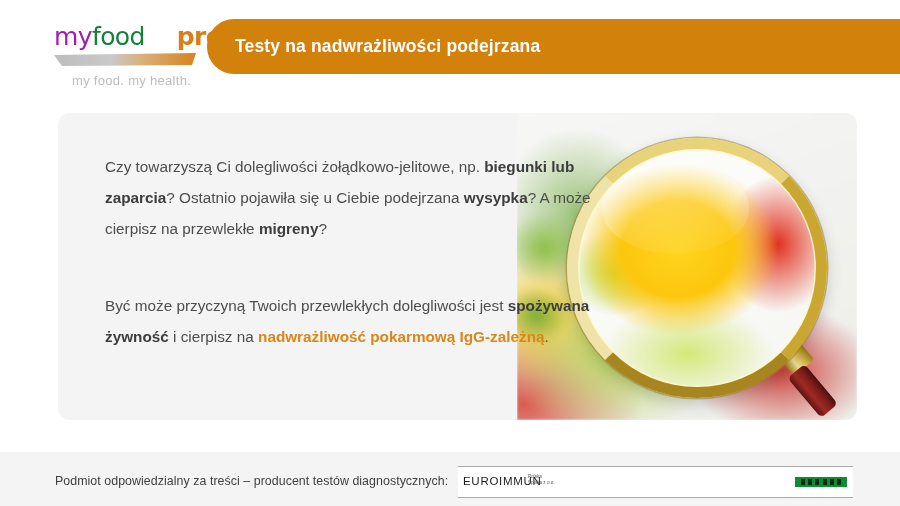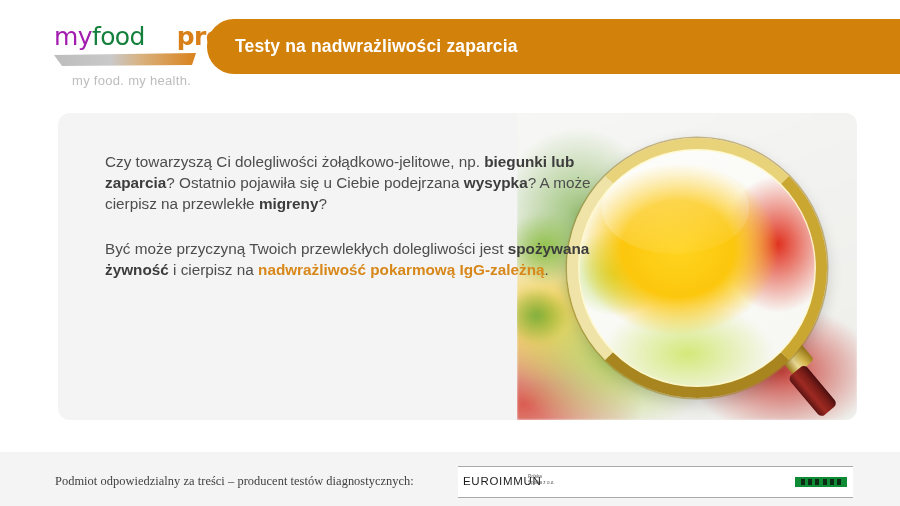--- a/index.html
+++ b/index.html
@@ -109,26 +109,26 @@
 
   .card-text {
     position: absolute;
     left: 47px;
     top: 38px;
     width: 530px;
     z-index: 3;
   }
   .para {
     font-size: 15.3px;
-    line-height: 21px;
+    line-height: 31px;
     color: #4d4d4d;
     font-family: "Liberation Sans", sans-serif;
     margin: 0;
   }
-  .para + .para { margin-top: 24px; }
+  .para + .para { margin-top: 46px; }
   .para b { font-weight: bold; color: #3d3d3d; }
   .para .hl { color: #d8881a; font-weight: bold; }
 
   
   .photo {
     position: absolute;
     right: 0;
     top: 0;
     width: 340px;
     height: 307px;
@@ -225,21 +225,21 @@
     height: 54px;
     background: #f4f4f4;
   }
   .footer-note {
     position: absolute;
     left: 55px;
     top: 22px;
     font-size: 12.4px;
     color: #3f3f3f;
     letter-spacing: 0.05px;
-    font-family: Liberation Serif, serif;
+    font-family: Liberation Sans, sans-serif;
     white-space: nowrap;
   }
   .euro-logo {
     position: absolute;
     left: 458px;
     top: 466px;
     width: 395px;
     height: 32px;
     background: #ffffff;
   }
@@ -310,21 +310,21 @@
         </linearGradient>
       </defs>
       <path d="M0 2 L142 0 L138 12 L8 13 Z" fill="url(#swooshGrad)"></path>
       <path d="M8 13 L138 12 L131 17 L20 16 Z" fill="#ffffff" opacity="0.0"></path>
     </svg>
 
     <div class="logo-tagline">my food. my health.</div>
   </div>
 
   <div class="title-banner">
-    <div class="title-banner-text">Testy na nadwrażliwości zaparcia</div>
+    <div class="title-banner-text">Testy na nadwrażliwości podejrzana</div>
   </div>
 </div>
 
 <div class="card">
 
   <div class="photo">
     <div class="photo-inner"></div>
     <div class="greens"></div>
     <div class="glass-stem"></div>
     <div class="glass-handle"></div>

